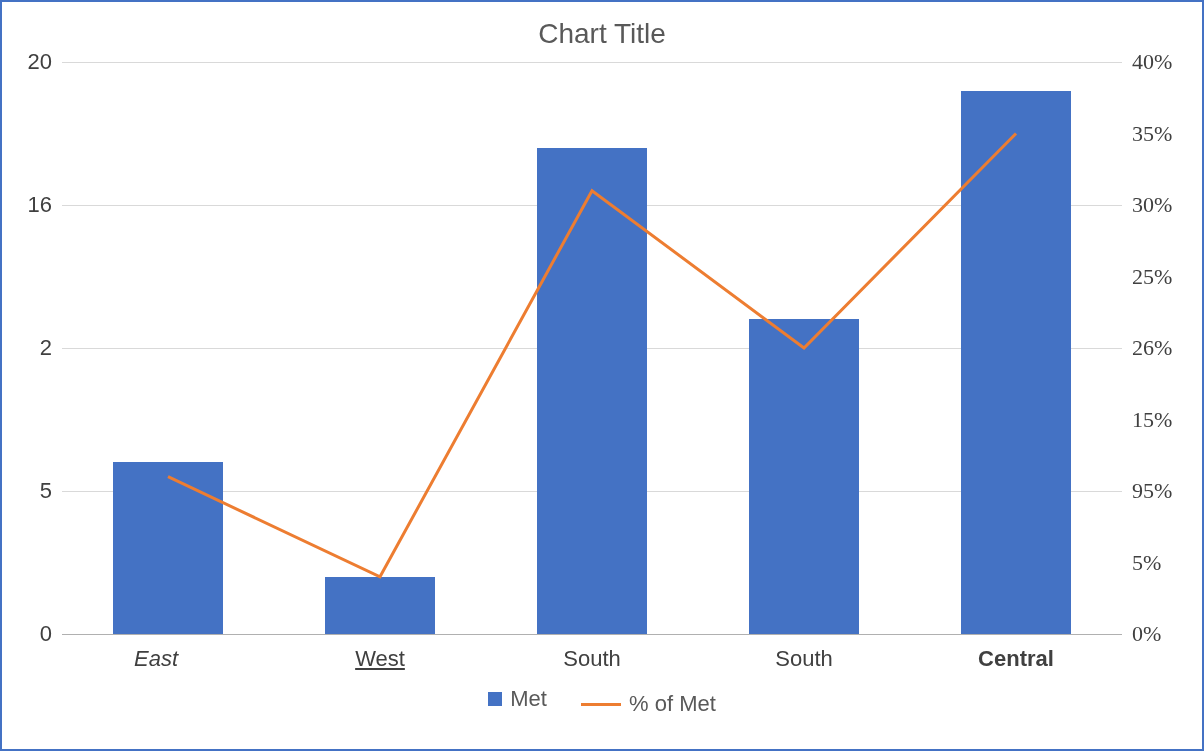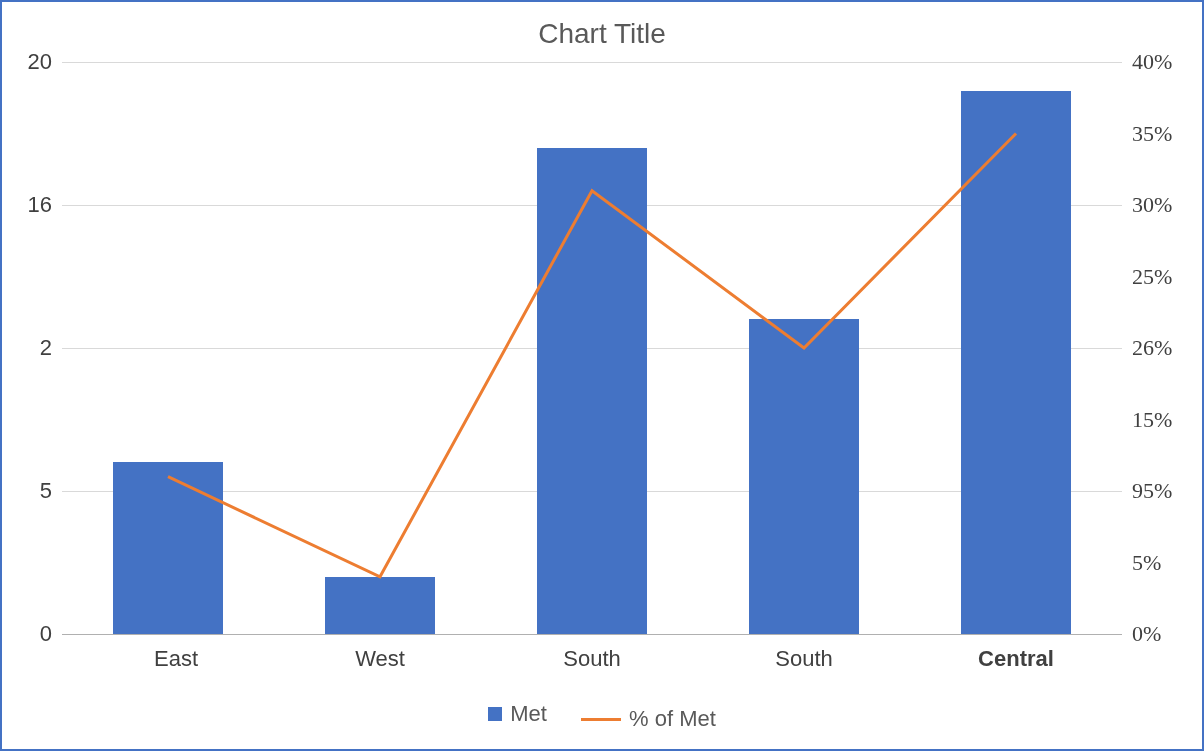--- a/index.html
+++ b/index.html
@@ -56,21 +56,21 @@
   .x-label { top: 100%; padding-top: 12px; text-align: center; transform: translateX(-50%); }
   .bar {
     position: absolute;
     bottom: 0;
     background: #4472C4;
   }
   .legend {
     position: absolute;
     left: 0;
     right: 0;
-    bottom: 17px;
+    bottom: 32px;
     text-align: center;
     font-size: 22px;
     color: #595959;
   }
   .legend-item {
     display: inline-flex;
     align-items: center;
     margin: 0 14px;
   }
   .legend-swatch-bar {
@@ -112,22 +112,22 @@
       <div class="y-left-label" style="top: 0px;">20</div>
       <div class="y-right-label" style="top: 572px;">0%</div>
       <div class="y-right-label" style="top: 500.5px;">5%</div>
       <div class="y-right-label" style="top: 429px;">95%</div>
       <div class="y-right-label" style="top: 357.5px;">15%</div>
       <div class="y-right-label" style="top: 286px;">26%</div>
       <div class="y-right-label" style="top: 214.5px;">25%</div>
       <div class="y-right-label" style="top: 143px;">30%</div>
       <div class="y-right-label" style="top: 71.5px; text-align: right;">35%</div>
       <div class="y-right-label" style="top: 0px;">40%</div>
-      <div class="x-label" style="left: 114px;">East</div>
-      <div class="x-label" style="left: 318px;">West</div>
+      <div class="x-label" style="left: 94px; font-style: italic;">East</div>
+      <div class="x-label" style="left: 318px; text-decoration: underline;">West</div>
       <div class="x-label" style="left: 530px;">South</div>
       <div class="x-label" style="left: 742px;">South</div>
       <div class="x-label" style="left: 954px; font-weight: bold;">Central</div>
       <div class="bar" style="left: 50.88px; width: 110.24px; height: 171.6px; background: rgb(68, 114, 196);"></div>
       <div class="bar" style="left: 262.88px; width: 110.24px; height: 57.2px; background: rgb(68, 114, 196);"></div>
       <div class="bar" style="left: 474.88px; width: 110.24px; height: 486.2px; background: rgb(68, 114, 196);"></div>
       <div class="bar" style="left: 686.88px; width: 110.24px; height: 314.6px; background: rgb(68, 114, 196);"></div>
       <div class="bar" style="left: 898.88px; width: 110.24px; height: 543.4px; background: rgb(68, 114, 196);"></div>
       <svg class="line-layer" viewBox="0 0 1060 572" preserveAspectRatio="none">
         <path d="M106 414.7 L318 514.8000000000001 L530 128.7 L742 286 L954 71.5" fill="none" stroke="#ED7D31" stroke-width="3"></path>

